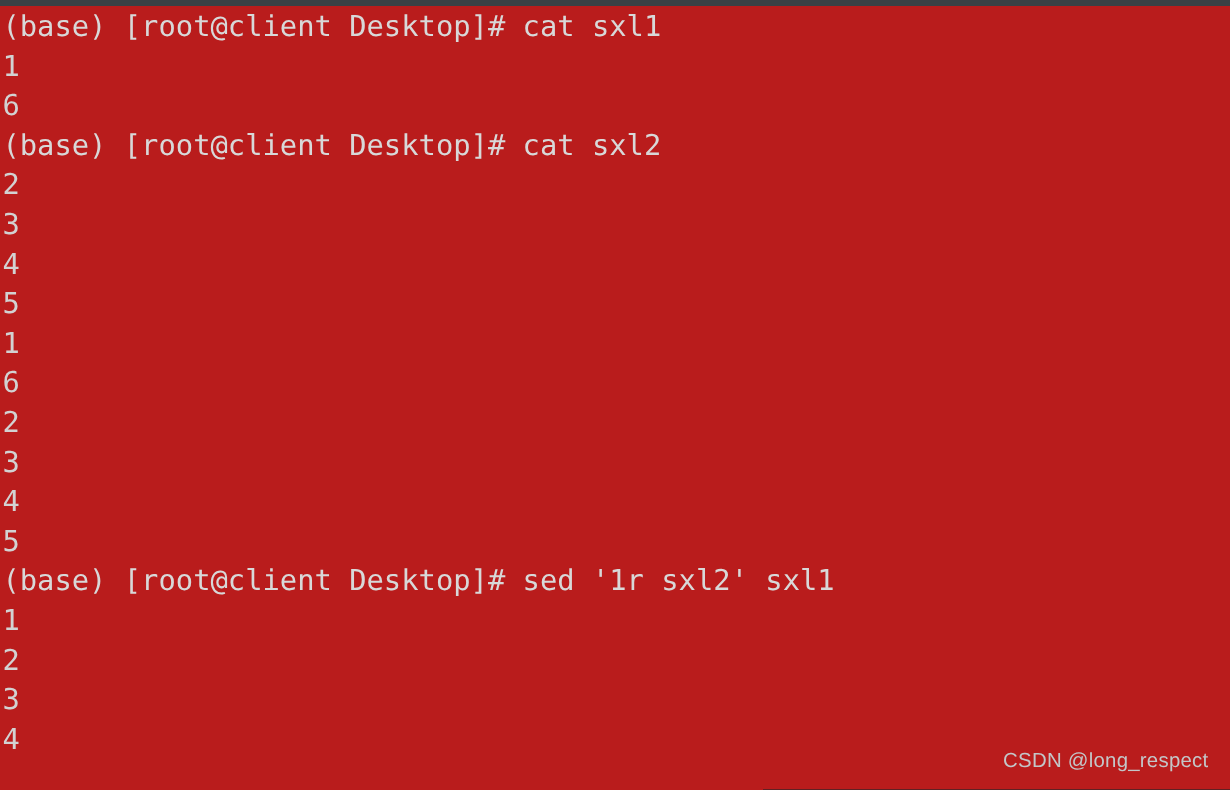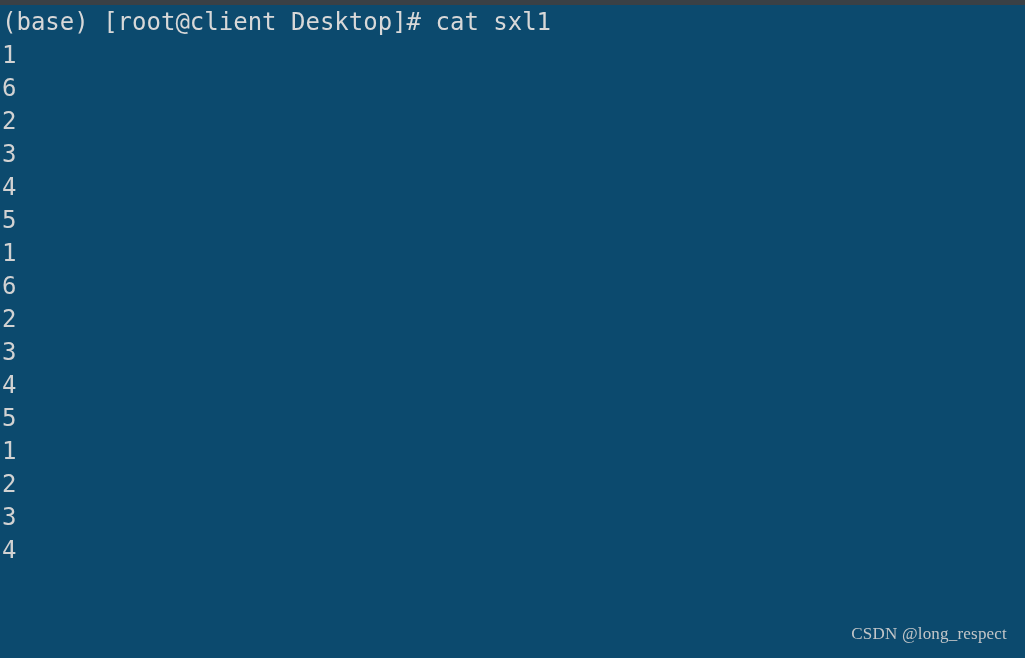--- a/index.html
+++ b/index.html
@@ -4,21 +4,21 @@
 <style>
   html, body {
     margin: 0;
     padding: 0;
     background: #24282c;
   }
   #terminal {
     position: relative;
     width: 1025px;
     height: 658px;
-    background: #0c4a6e;
+    background: #b91c1c;
     overflow: hidden;
     font-family: "DejaVu Sans Mono", "Liberation Mono", monospace;
   }
   #titlebar-edge {
     position: absolute;
     top: 0;
     left: 0;
     width: 1025px;
     height: 5px;
     background: #3a4045;
@@ -42,49 +42,51 @@
   .line.prompt {
     color: #d8d8d8;
   }
   .line.output {
     color: #d2d2d2;
   }
   #watermark {
     position: absolute;
     right: 18px;
     bottom: 14px;
-    font-family: Liberation Serif, serif;
+    font-family: Liberation Sans, sans-serif;
     font-size: 17px;
     color: #c3c6c8;
     white-space: pre;
     letter-spacing: 0.2px;
   }
 </style>
 </head>
 <body>
 
 <div id="terminal">
 
   <div id="titlebar-edge"></div>
 
   <div id="screen">
     <div id="lines">
         <div class="line prompt">(base) [root@client Desktop]# cat sxl1</div>
         <div class="line output">1</div>
         <div class="line output">6</div>
+        <div class="line prompt">(base) [root@client Desktop]# cat sxl2</div>
         <div class="line output">2</div>
         <div class="line output">3</div>
         <div class="line output">4</div>
         <div class="line output">5</div>
         <div class="line output">1</div>
         <div class="line output">6</div>
         <div class="line output">2</div>
         <div class="line output">3</div>
         <div class="line output">4</div>
         <div class="line output">5</div>
+        <div class="line prompt">(base) [root@client Desktop]# sed '1r sxl2' sxl1</div>
         <div class="line output">1</div>
         <div class="line output">2</div>
         <div class="line output">3</div>
         <div class="line output">4</div>
       </div>
 
   </div>
 
   <div id="watermark">CSDN @long_respect</div>
 

